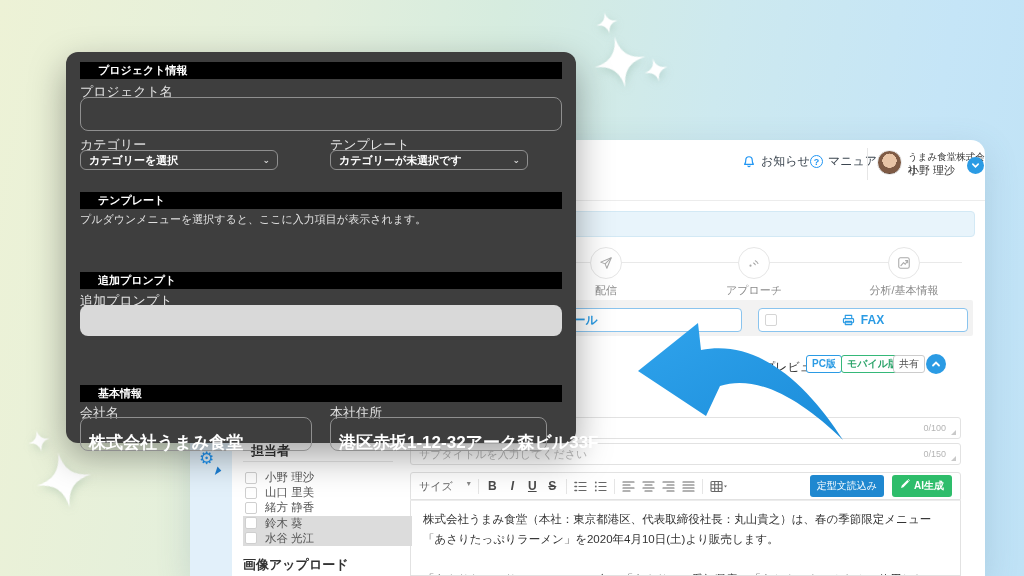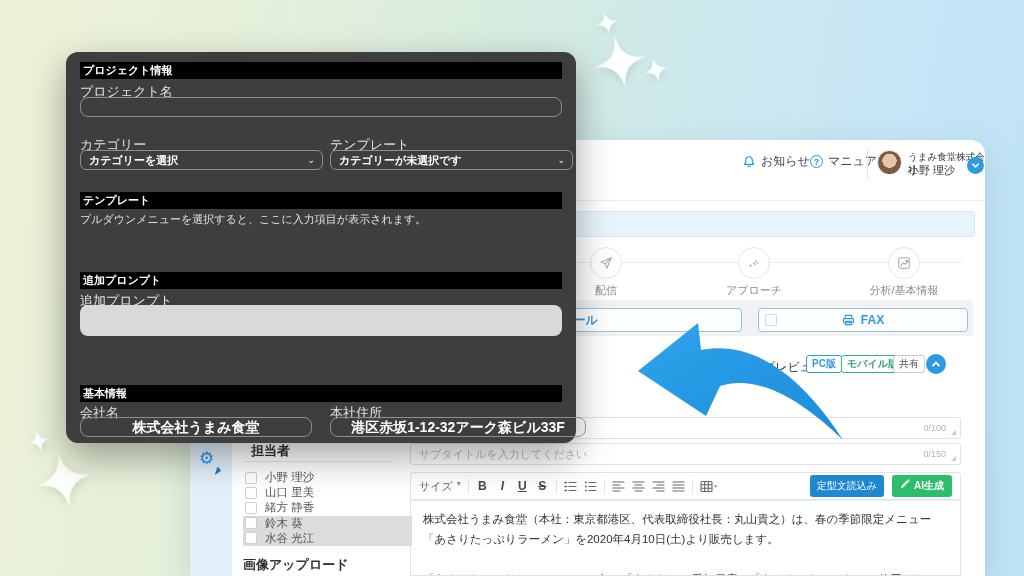--- a/index.html
+++ b/index.html
@@ -59,21 +59,21 @@
   .subtitle-input { top:303px; }
   .line-input input { position:absolute; left:0; top:0; width:100%; height:100%; border:0; outline:0;
     background:transparent; padding:0 60px 0 8px; font-size:11px; font-family:inherit; color:#333; }
   .line-input input::placeholder { color:#b9b9b9; }
   .counter { position:absolute; right:14px; top:5px; font-size:9px; color:#b5b5b5; }
   .grip { position:absolute; right:4px; bottom:3px; width:0; height:0;
     border-left:5px solid transparent; border-bottom:5px solid #c9c9c9; }
 
   .toolbar { position:absolute; left:220px; top:332px; width:551px; height:28px; background:#fff;
     border:1px solid #e2e2e2; border-radius:3px 3px 0 0; display:flex; align-items:center; padding:0 8px; gap:7px; }
-  .tb-size { font-size:11px; color:#666; display:flex; align-items:flex-start; gap:4px; }
+  .tb-size { font-size:11px; color:#666; display:flex; align-items:flex-start; gap:14px; }
   .tb-car { font-size:8px; color:#888; }
   .sep { width:1px; height:15px; background:#e5e5e5; }
   .tb-btn { font-size:12px; color:#4a4a4a; width:13px; text-align:center; font-weight:bold; }
   .tb-i { font-style:italic; font-weight:bold; }
   .tb-u { text-decoration:underline; }
   .tb-s { text-decoration:line-through; }
   .tb-ico { display:flex; align-items:center; }
   .tb-right { margin-left:auto; display:flex; gap:8px; }
   .btn-load { background:#1f88d0; color:#fff; font-size:10px; padding:4px 7px; border-radius:3px; white-space:nowrap; }
   .btn-ai { background:#2ebd6b; color:#fff; font-size:10px; font-weight:bold; padding:4px 8px; border-radius:3px;
@@ -81,34 +81,34 @@
 
   .editor-body { position:absolute; left:220px; top:360px; width:551px; height:76px; background:#fff;
     border:1px solid #e2e2e2; border-top:1px solid #ececec; padding:8px 12px; font-size:11.5px; color:#333;
     line-height:1.78; overflow:hidden; }
   .editor-body p + p { margin-top:1.7em; }
 
   .owner-label { position:absolute; left:53px; top:302px; font-size:13px; font-weight:bold; color:#333;margin-left:8px; }
   .owner-divider { position:absolute; left:53px; top:321px; width:150px; height:1px; background:#e7e7e7; }
   .member-list { position:absolute; left:53px; top:330px; width:169px; list-style:none; }
   .member-row { height:15.2px; display:flex; align-items:center; gap:8px; padding-left:2px; }
-  .member-row.hl { background:#dcdcdc; }
+  .member-row.hl { background:#dcdcdc;font-family:Liberation Serif, serif; }
   .member-check { width:12px; height:12px; background:#fff; border:1px solid #cfcfcf; border-radius:2px; flex:0 0 auto; }
   .member-name { font-size:11.5px; color:#555; white-space:nowrap; }
   .upload-label { position:absolute; left:53px; top:416px; font-size:13px; font-weight:bold; color:#333; }
 
   
   .modal { position:absolute; left:66px; top:52px; width:510px; height:391px; background:#3e3e3e;
     border-radius:12px; box-shadow:0 14px 36px rgba(0,0,0,.35); z-index:3; }
   .m-hdr { position:absolute; left:14px; width:482px; height:17px; background:#000; color:#fff;
-    font-size:11px; font-weight:bold; line-height:17px; padding-left:3px; }
+    font-size:11px; font-weight:bold; line-height:17px; padding-left:18px; }
   .m-label { position:absolute; font-size:13px; font-weight:normal; color:#e3e3e3; }
   .m-input { position:absolute; height:20px; border:1px solid #8f8f8f; border-radius:8px; background:transparent;
-    color:#fff; font-size:14px; font-weight:bold; line-height:18px; padding:0 8px; white-space:nowrap;text-align:center; }
-  .m-select { position:absolute; width:243px; height:20px; border:1px solid #8f8f8f; border-radius:6px;
+    color:#fff; font-size:17px; font-weight:bold; line-height:18px; padding:16px 8px; white-space:nowrap; }
+  .m-select { position:absolute; width:198px; height:20px; border:1px solid #8f8f8f; border-radius:6px;
     color:#fff; font-size:11px; font-weight:bold; line-height:18px; padding:0 16px 0 8px; }
   .m-select .car { position:absolute; right:7px; top:0; font-size:9px; color:#ddd; }
   .m-hint { position:absolute; left:14px; font-size:11px; color:#e0e0e0; }
   .m-textarea { position:absolute; left:14px; width:482px; height:31px; background:#d9d9d9; border-radius:8px; }
 
   
   .big-arrow { position:absolute; left:628px; top:316px; z-index:2; }
 </style>
 </head>
 <body>
@@ -349,14 +349,14 @@
   <div class="m-hint" style="top:160px">プルダウンメニューを選択すると、ここに入力項目が表示されます。</div>
 
   <div class="m-hdr" style="top:220px">追加プロンプト</div>
   <div class="m-label" style="left:14px;top:240px">追加プロンプト</div>
   <div class="m-textarea" style="top:253px"></div>
 
   <div class="m-hdr" style="top:333px">基本情報</div>
   <div class="m-label" style="left:14px;top:352px">会社名</div>
   <div class="m-label" style="left:264px;top:352px">本社住所</div>
   <div class="m-input" style="left:14px;top:365px;width:232px">株式会社うまみ食堂</div>
-  <div class="m-input" style="left:264px;top:365px;width:256px">港区赤坂1-12-32アーク森ビル33F</div>
+  <div class="m-input" style="left:264px;top:365px;width:217px">港区赤坂1-12-32アーク森ビル33F</div>
 </div>
 
 </body></html>

